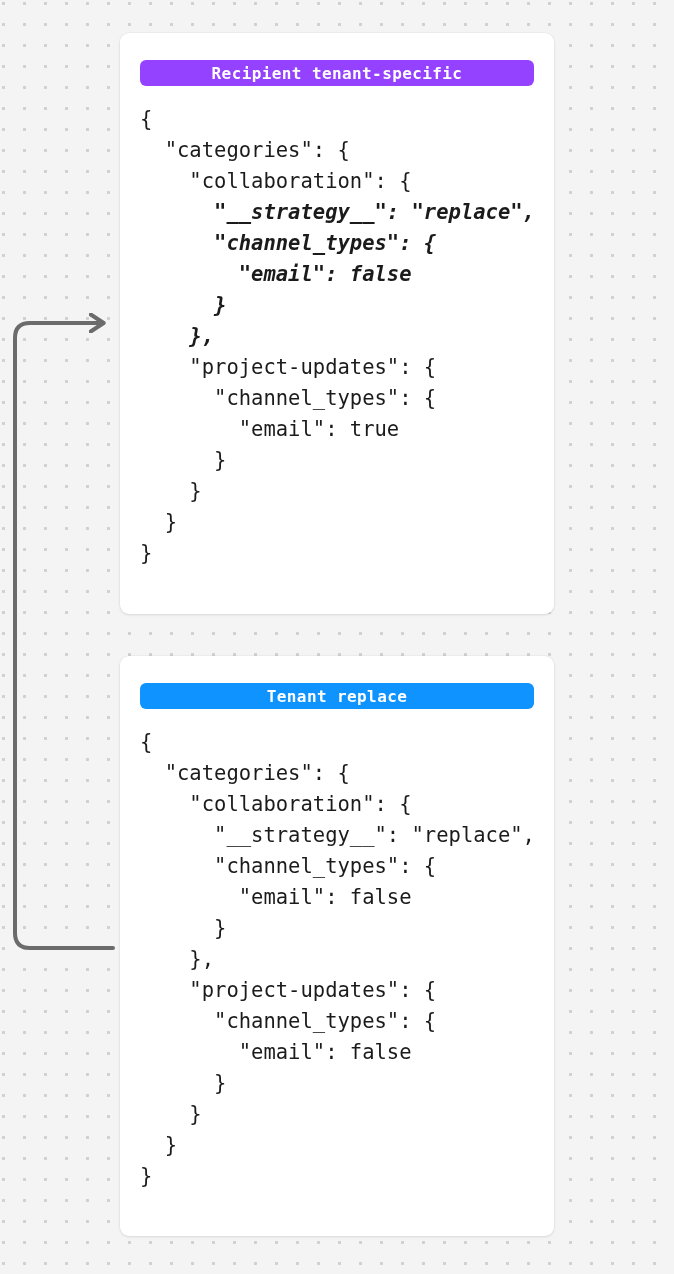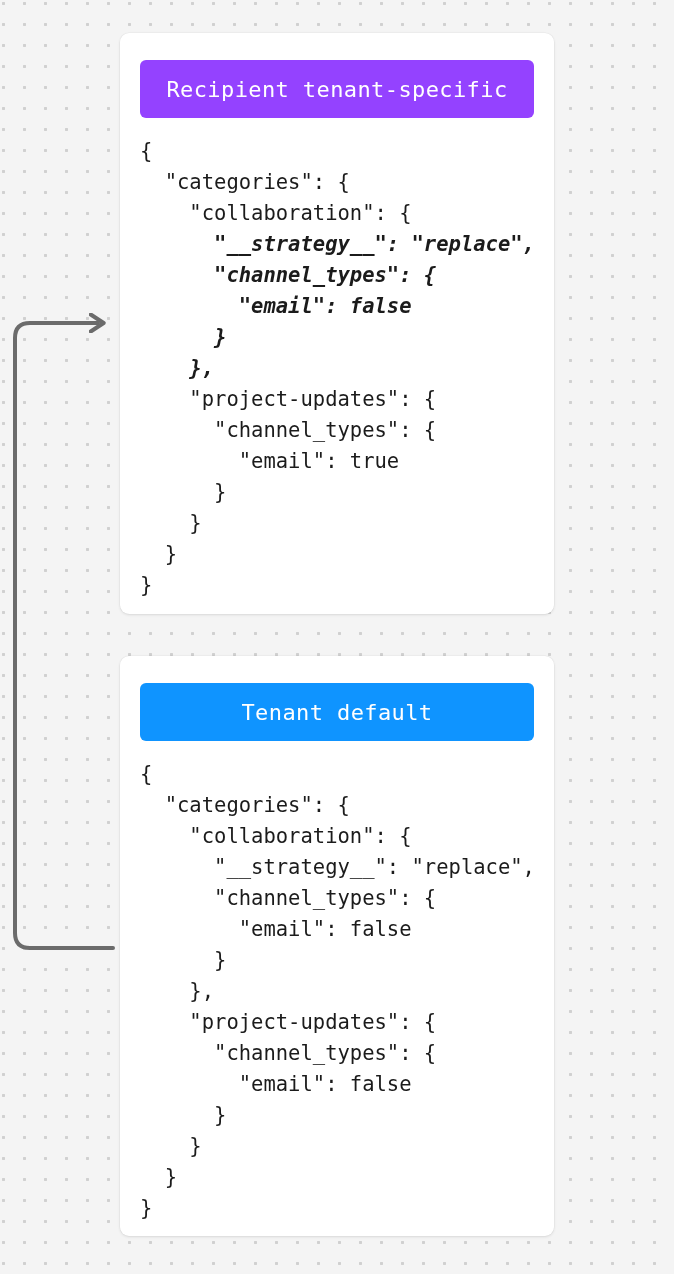--- a/index.html
+++ b/index.html
@@ -41,30 +41,30 @@
     box-sizing: border-box;
     background: #ffffff;
     border-radius: 9px;
     box-shadow: 0 1px 3px rgba(0,0,0,0.10), 0 0 0 0.5px rgba(0,0,0,0.04);
     padding: 27px 20px 20px 20px;
   }
   #card-recipient { top: 33px;  height: 581px; }
   #card-tenant    { top: 656px; height: 580px; }
 
   .card-header {
-    height: 58px;
+    height: 26px;
     border-radius: 6px;
     display: flex;
     align-items: center;
     justify-content: center;
     color: #ffffff;
     font-family: "DejaVu Sans Mono", "Liberation Mono", monospace;
-    font-size: 22px;
+    font-size: 16px;
     letter-spacing: 0.4px;
-    font-weight: 400;
+    font-weight: 700;
     white-space: nowrap;
   }
   .card-header.purple { background: #9442ff; }
   .card-header.blue   { background: #0f94ff; }
 
   .code-block {
     margin: 18px 0 0 0;
     padding: 0;
     font-family: "DejaVu Sans Mono", "Liberation Mono", monospace;
     font-size: 20.5px;
@@ -92,17 +92,17 @@
     </defs>
     <path d="M113,648 L30,648 Q15,648 15,633 L15,38 Q15,23 30,23 L98,23" fill="none" stroke="#6b6b6b" stroke-width="4" stroke-linecap="round" stroke-linejoin="round" marker-end="url(#arrowhead)"></path>
   </svg>
 
   <div class="card" id="card-recipient">
     <div class="card-header purple">Recipient tenant-specific</div>
     <pre class="code-block"><span class="code-line">{</span><span class="code-line">  "categories": {</span><span class="code-line">    "collaboration": {</span><span class="code-line em">      "__strategy__": "replace",</span><span class="code-line em">      "channel_types": {</span><span class="code-line em">        "email": false</span><span class="code-line em">      }</span><span class="code-line em">    },</span><span class="code-line">    "project-updates": {</span><span class="code-line">      "channel_types": {</span><span class="code-line">        "email": true</span><span class="code-line">      }</span><span class="code-line">    }</span><span class="code-line">  }</span><span class="code-line">}</span></pre>
   </div>
 
   <div class="card" id="card-tenant">
-    <div class="card-header blue">Tenant default</div>
+    <div class="card-header blue">Tenant replace</div>
     <pre class="code-block"><span class="code-line">{</span><span class="code-line">  "categories": {</span><span class="code-line">    "collaboration": {</span><span class="code-line">      "__strategy__": "replace",</span><span class="code-line">      "channel_types": {</span><span class="code-line">        "email": false</span><span class="code-line">      }</span><span class="code-line">    },</span><span class="code-line">    "project-updates": {</span><span class="code-line">      "channel_types": {</span><span class="code-line">        "email": false</span><span class="code-line">      }</span><span class="code-line">    }</span><span class="code-line">  }</span><span class="code-line">}</span></pre>
   </div>
 
 </div>
 
 </body></html>

